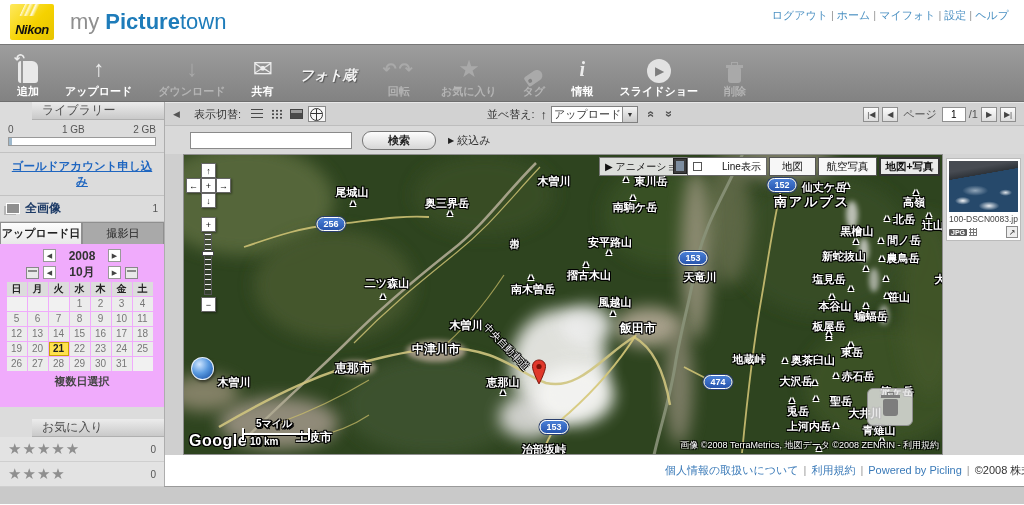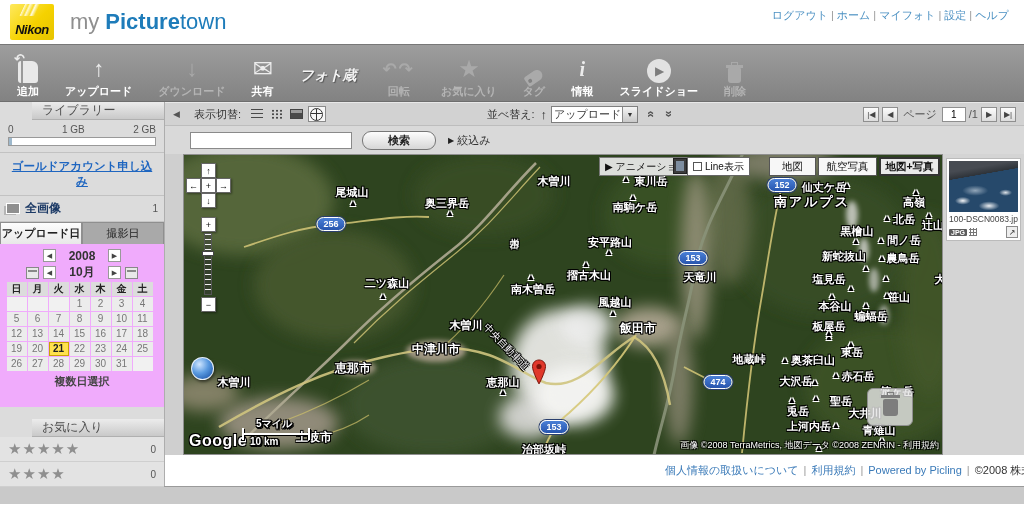--- a/index.html
+++ b/index.html
@@ -159,21 +159,21 @@
     font-size:9px; display:flex; align-items:center; justify-content:center; cursor:pointer; box-shadow:1px 1px 2px rgba(0,0,0,.4); }
   .zoomtrack { position:absolute; left:20px; top:78px; width:8px; height:62px;
     background:repeating-linear-gradient(180deg,#f0f0f0 0 1px,rgba(60,60,60,.45) 1px 5px); border:1px solid #555; cursor:pointer; }
   .zoomhandle { position:absolute; left:-3px; top:17px; width:12px; height:5px; background:#fff; border:1px solid #444; cursor:grab; }
 
   .anim-btn { position:absolute; left:415px; top:2px; height:19px; background:rgba(235,235,235,.92); border:1px solid #777;
     font-size:10px; color:#111; display:flex; align-items:center; padding:0 5px; cursor:pointer; }
   .photo-chip { position:absolute; left:489px; top:3px; width:14px; height:16px; background:#3c3c3c; border:1px solid #222; cursor:pointer; }
   .photo-chip:before { content:""; position:absolute; inset:2px; background:#7e8ea0; }
   .linebox { position:absolute; left:503px; top:2px; height:19px; background:#fff; border:1px solid #666;
-    display:flex; align-items:center; padding:0 5px; font-size:10px; color:#111; cursor:pointer; gap:3px; }
+    display:flex; align-items:center; padding:0 5px; font-size:10px; color:#111; cursor:pointer; gap:20px; }
   .cb { width:9px; height:9px; border:1px solid #555; background:#fff; }
   .mt-btn { position:absolute; top:2px; height:19px; background:#f7f7f7; border:1px solid #555; font-size:10.5px;
     color:#111; display:flex; align-items:center; justify-content:center; cursor:pointer; }
   .mt-map { left:585px; width:47px; }
   .mt-sat { left:634px; width:59px; }
   .mt-hyb { left:695px; width:61px; font-weight:bold; border:2px solid #333; background:#e9e9e9; }
 
   .pin { position:absolute; left:347px; top:204px; }
   .blueball { position:absolute; left:7px; top:202px; width:23px; height:23px; border-radius:50%;
     background:radial-gradient(circle at 35% 30%,#cfe6ff,#5a9ae0 45%,#1c55a8 90%); border:1px solid rgba(255,255,255,.85);

